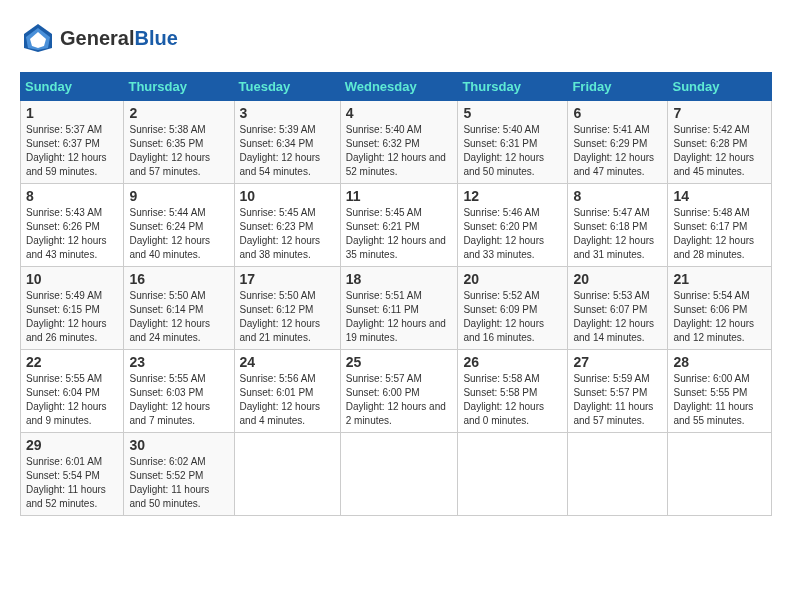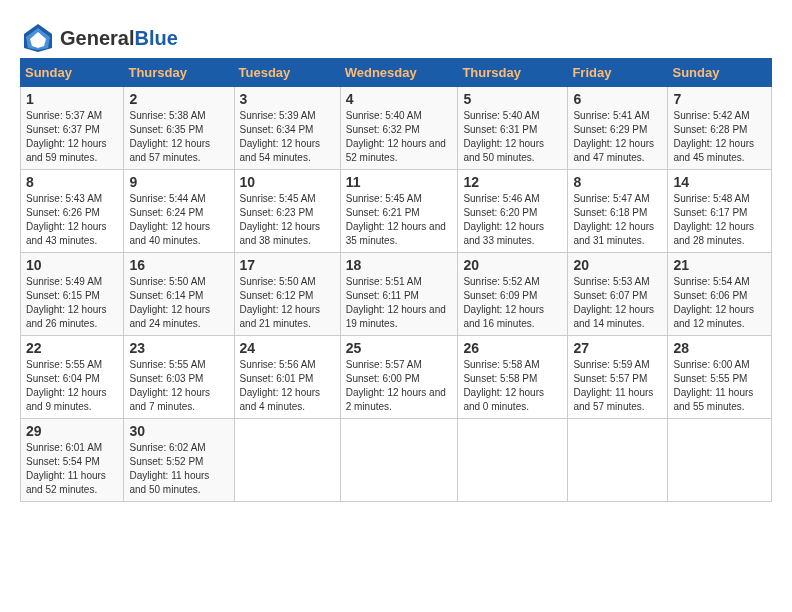--- a/index.html
+++ b/index.html
@@ -7,21 +7,21 @@
       font-family: Arial, sans-serif;
       background: #fff;
       width: 792px;
       min-height: 612px;
       padding: 20px;
     }
     .header {
       display: flex;
       justify-content: space-between;
       align-items: flex-start;
-      margin-bottom: 2px;
+      margin-bottom: 16px;
     }
     .logo {
       display: flex;
       align-items: center;
     }
     .logo-icon {
       width: 36px;
       height: 36px;
       margin-right: 4px;
     }
@@ -37,21 +37,21 @@
       font-size: 15px;
       color: #555;
     }
     table {
       width: 100%;
       border-collapse: collapse;
       font-size: 11px;
     }
     thead tr th {
       background-color: #1a5ca8;
-      color: #fdba74;
+      color: #5eead4;
       padding: 6px 4px;
       text-align: left;
       font-size: 13px;
       font-weight: bold;
       border: 1px solid #1a5ca8;
     }
     tbody tr td {
       border: 1px solid #ccc;
       padding: 4px 5px;
       vertical-align: top;

